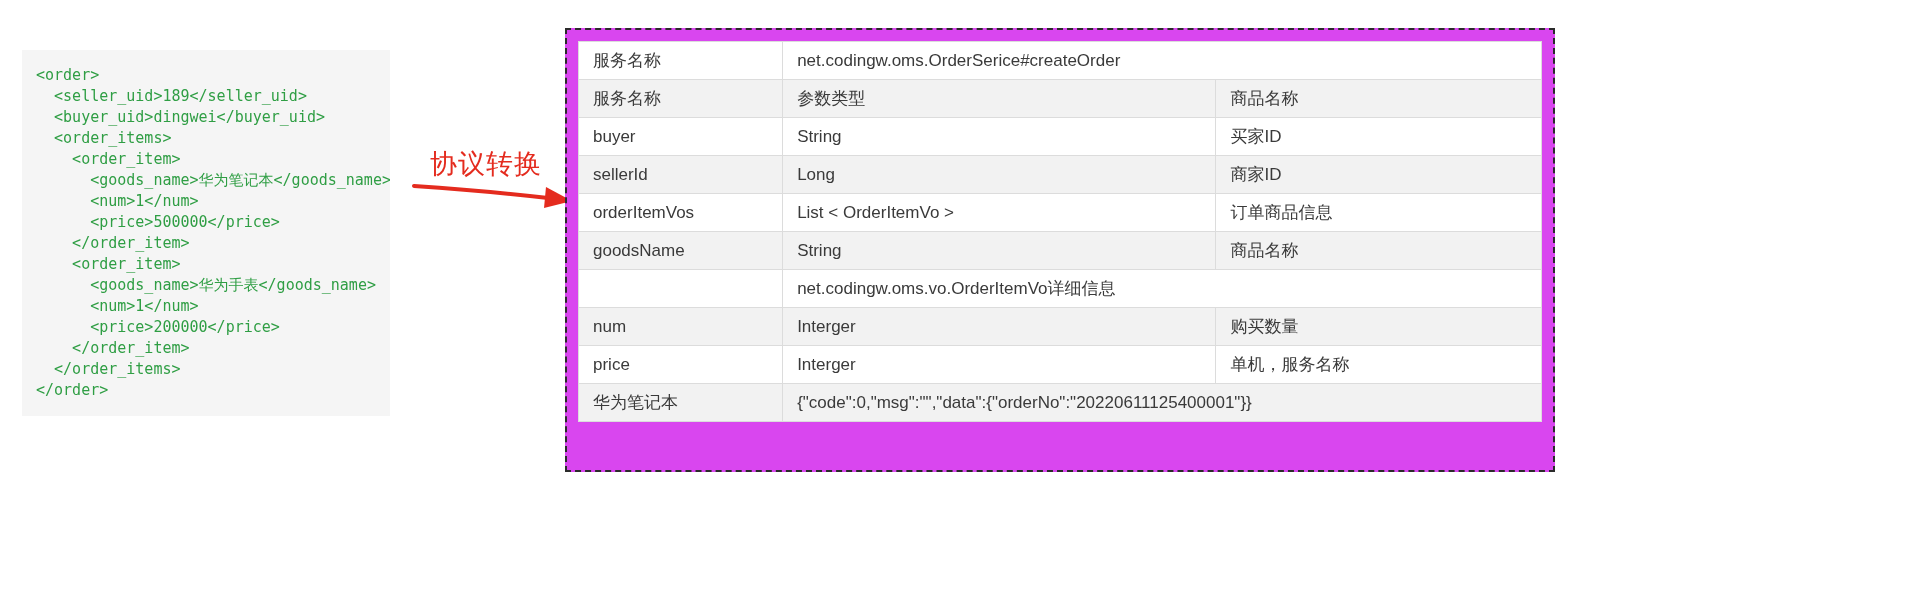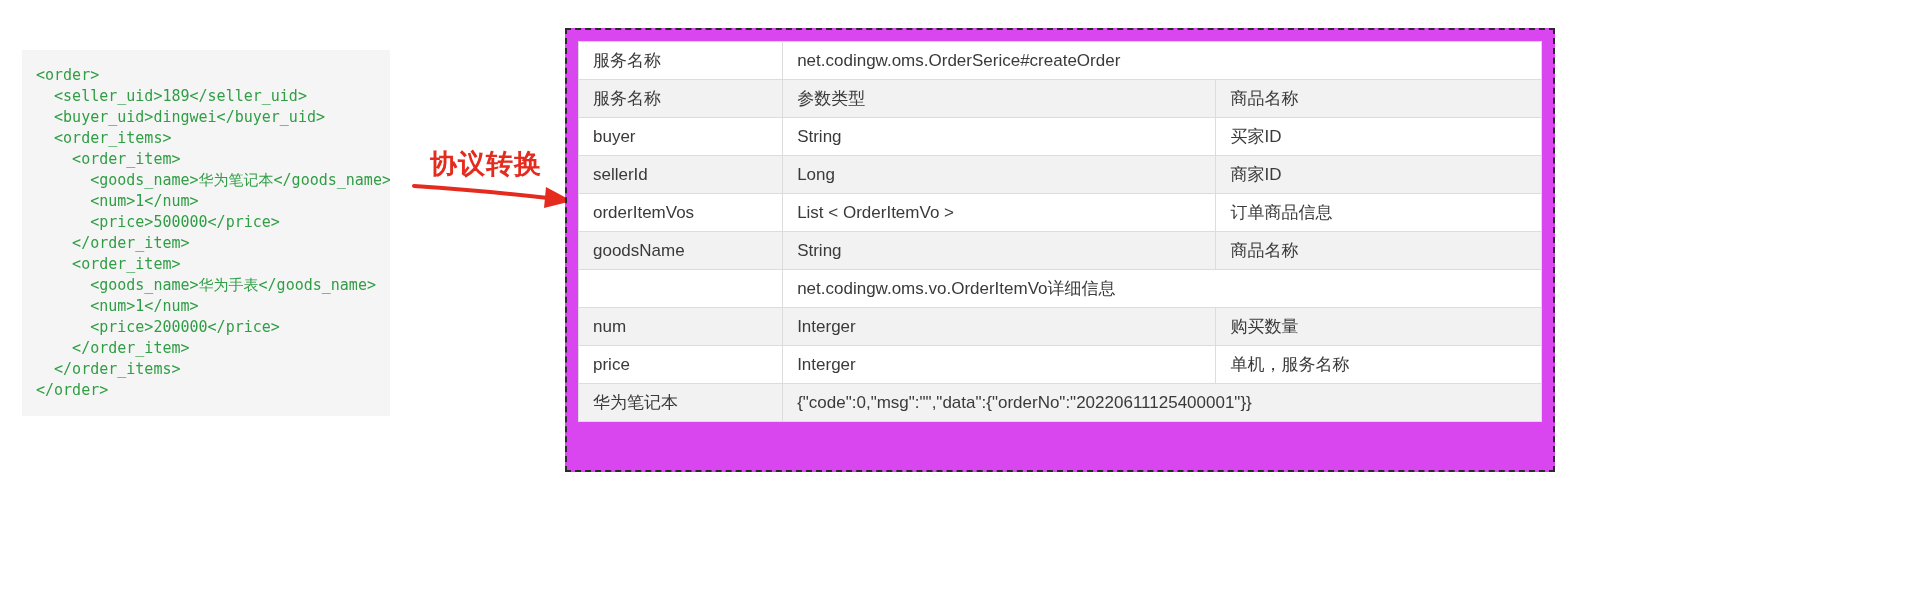--- a/index.html
+++ b/index.html
@@ -37,21 +37,21 @@
     left: 408px;
     top: 146px;
     width: 170px;
     height: 70px;
   }
   .arrow-label {
     position: absolute;
     left: 22px;
     top: 0;
     font-size: 27px;
-    font-weight: bold;
+    font-weight: normal;
     color: #e42b1e;
     letter-spacing: 1px;
     white-space: nowrap;
   }
   .arrow-svg {
     position: absolute;
     left: 0;
     top: 30px;
   }
 

